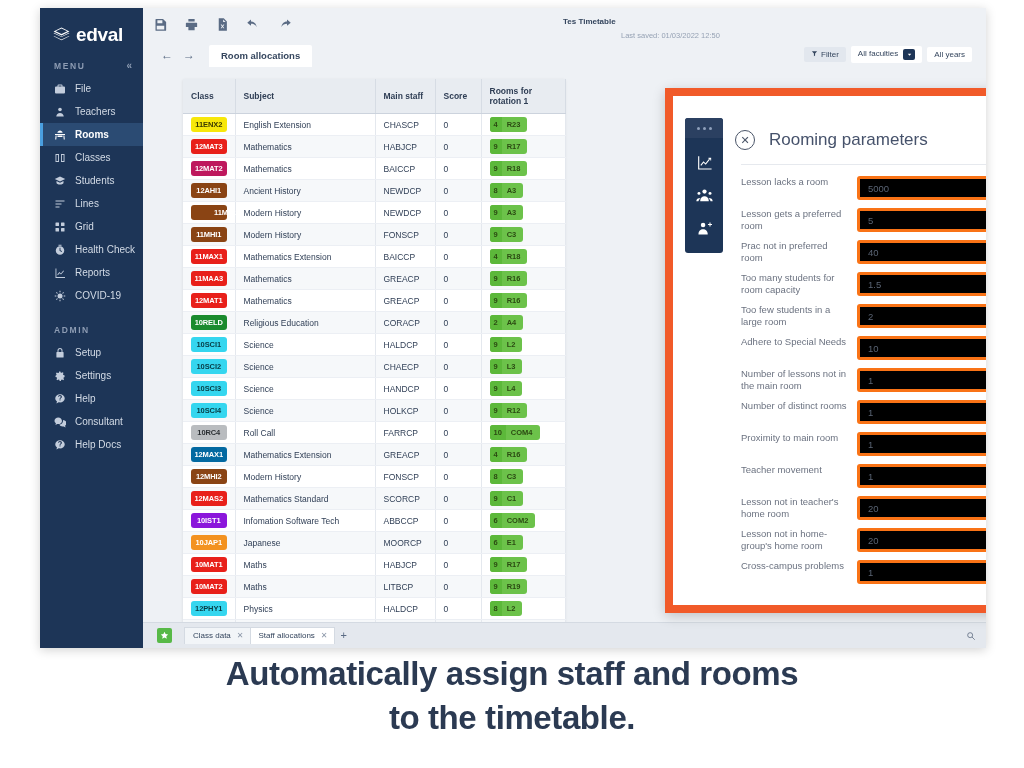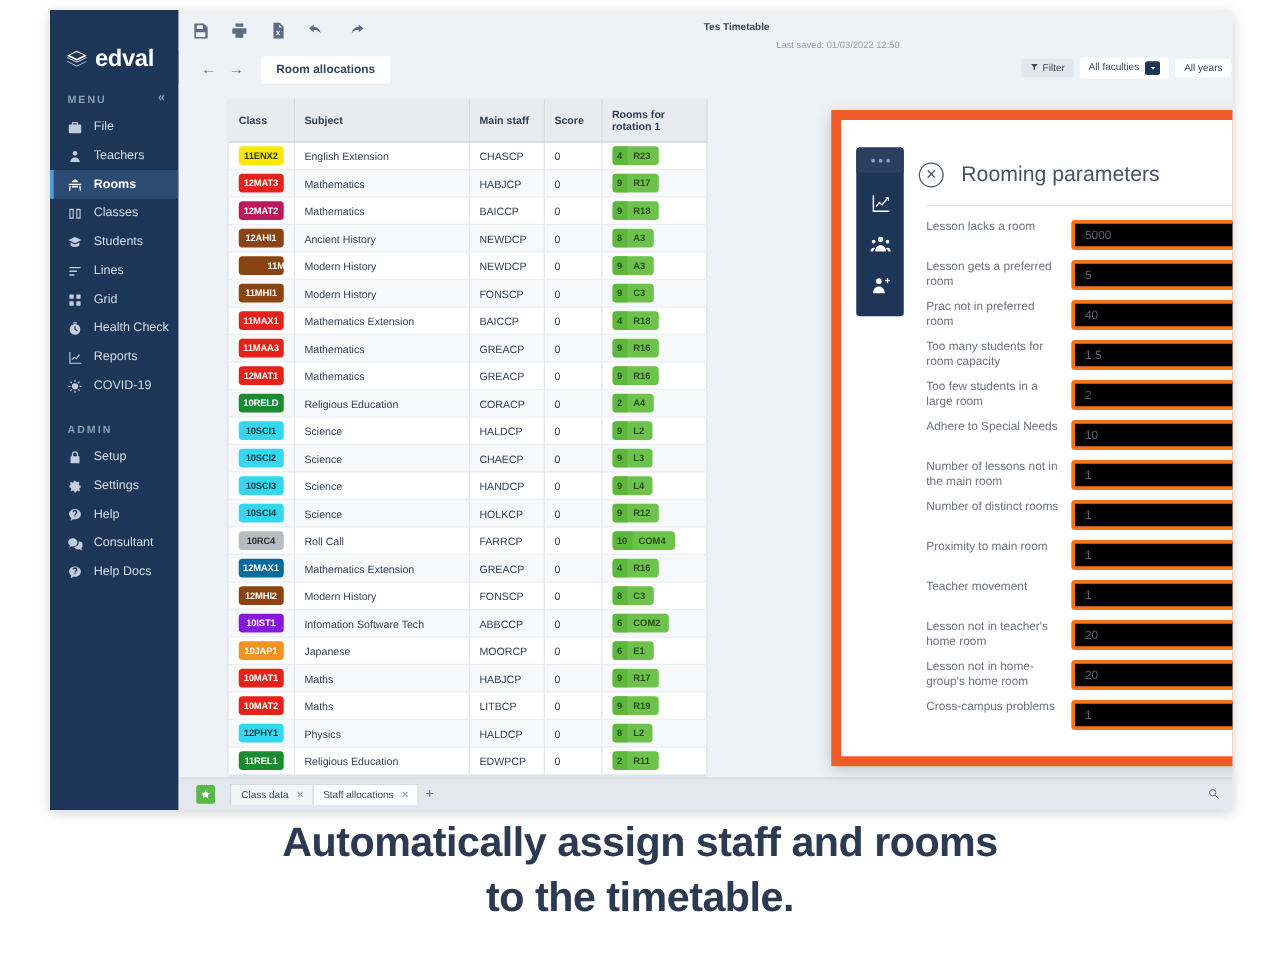--- a/index.html
+++ b/index.html
@@ -21,21 +21,21 @@
     overflow: hidden;
   }
 
   
   .sidebar {
     position: absolute; left: 0; top: 0;
     width: 103px; height: 640px;
     background: #1d3557;
     color: #dfe6ef;
   }
-  .brand { display:flex; align-items:center; gap:5px; padding: 29px 0 0 12px; }
+  .brand { display:flex; align-items:center; gap:5px; padding: 16px 0 0 12px; }
   .brand-mark { width: 19px; height: 19px; flex:none; }
   .brand-text { font-size: 19px; font-weight: 700; color: #ffffff; letter-spacing: -0.3px; }
   .menu-head {
     display:flex; align-items:center; justify-content:space-between;
     padding: 14px 12px 6px 14px;
     font-size: 8.5px; letter-spacing: 1.6px; color: #8d9cb3; font-weight: 600;
   }
   .collapse-btn { color:#8d9cb3; font-size: 10px; cursor:pointer; letter-spacing:-1px; }
   .nav-item {
     display:flex; align-items:center; gap:9px;
@@ -78,21 +78,21 @@
     position: relative;
   }
   .arrows { display:flex; gap:10px; padding-bottom: 6px; color:#5a6b84; font-size:12px; }
   .arrow { cursor:pointer; line-height:1; }
   .doc-tab {
     background:#ffffff; padding: 5px 12px 6px 12px;
     font-size: 9.5px; color:#35465e; font-weight:600;
     border-radius: 2px 2px 0 0; cursor:pointer;
   }
   .filters {
-    position:absolute; right: 1px; bottom: 4px;
+    position:absolute; right: 14px; bottom: 4px;
     display:flex; align-items:center; gap: 5px;
   }
   .filter-btn {
     background:#e2e7ee; border-radius:2px; padding: 3px 7px;
     font-size: 8px; color:#35465e; display:flex; align-items:center; gap:3px; cursor:pointer;
   }
   .pill {
     background:#ffffff; border-radius:2px; padding: 3px 7px;
     font-size: 8px; color:#35465e; display:flex; align-items:flex-start; gap:5px; cursor:pointer;
   }
@@ -653,20 +653,32 @@
                   <td>Modern History</td>
                   <td>FONSCP</td>
                   <td>0</td>
                   <td class="cell-rooms"><span class="room-chip">
                       <span class="rc-n">8</span>
                       <span class="rc-r">C3</span>
                     </span></td>
                 </tr>
                 <tr>
                   <td class="cell-class">
+                    <span class="class-badge" style="background: rgb(232, 32, 26); color: rgb(255, 255, 255);">12MAS2</span>
+                  </td>
+                  <td>Mathematics Standard</td>
+                  <td>SCORCP</td>
+                  <td>0</td>
+                  <td class="cell-rooms"><span class="room-chip">
+                      <span class="rc-n">9</span>
+                      <span class="rc-r">C1</span>
+                    </span></td>
+                </tr>
+                <tr>
+                  <td class="cell-class">
                     <span class="class-badge" style="background: rgb(139, 22, 219); color: rgb(255, 255, 255);">10IST1</span>
                   </td>
                   <td>Infomation Software Tech</td>
                   <td>ABBCCP</td>
                   <td>0</td>
                   <td class="cell-rooms"><span class="room-chip">
                       <span class="rc-n">6</span>
                       <span class="rc-r">COM2</span>
                     </span></td>
                 </tr>

